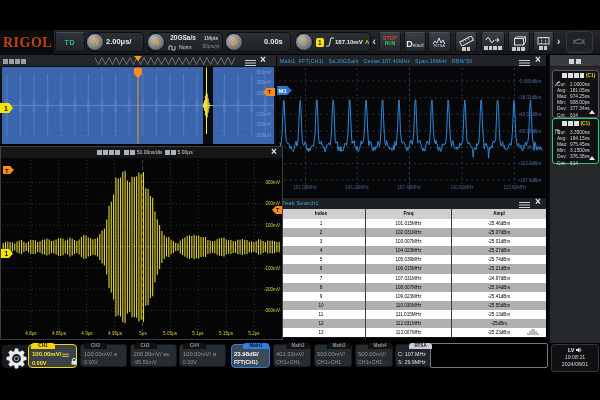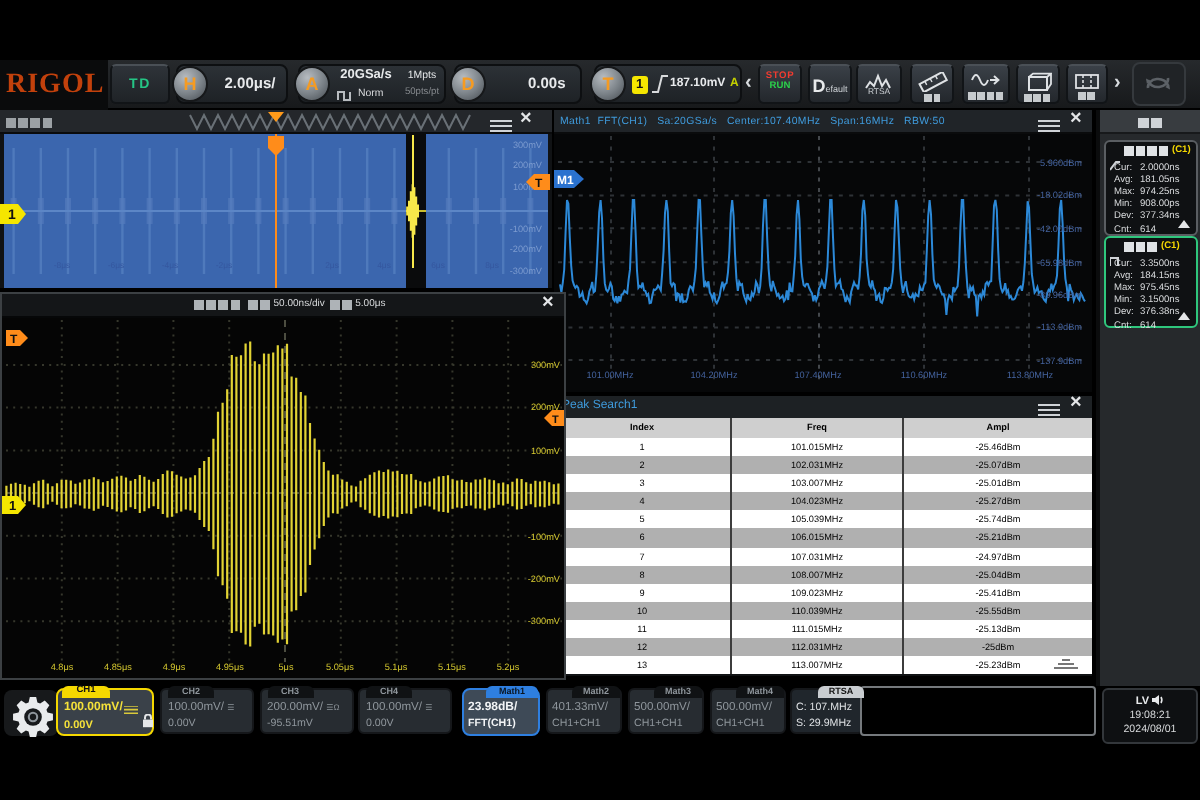--- a/index.html
+++ b/index.html
@@ -16,21 +16,21 @@
 .zhc{font-size:0;line-height:0;}
 .btn svg{display:block;margin:2.5px auto 0;}
 .btn .zhc{margin-top:1.5px !important;}
 </style></head><body>
 <div id="scr">
 <div class="abs" style="left:0;top:30px;width:600px;height:25px;background:linear-gradient(#26292c,#17191b);border-bottom:1px solid #000"></div>
 <div class="abs" style="left:0;top:30px;width:54px;height:25px;background:#0a0b0c"></div>
 <div class="abs" style="left:3px;top:33.5px;width:50px;height:17px;color:#c2410c;font-family:'Liberation Serif',serif;font-weight:bold;font-size:14px;letter-spacing:.5px;line-height:17px">RIGOL</div>
 <div class="btn" style="left:55px;width:30px;font-size:7px;font-weight:bold;line-height:19px;color:#25c585;letter-spacing:.8px;background:linear-gradient(#2e3339,#1f2327)">TD</div>
 <div class="pill" style="left:88px;width:56px"></div>
-<div class="abs" style="left:106px;top:32px;width:38px;height:20px;color:#e8eaec;font-size:7.5px;font-weight:bold;line-height:20px;text-align:center">2.00μs/</div>
+<div class="abs" style="left:106px;top:32px;width:38px;height:20px;color:#e8eaec;font-size:7.5px;font-weight:bold;line-height:20px;text-align:left">2.00μs/</div>
 <div class="circ" style="left:86px">H</div>
 <div class="pill" style="left:149px;width:74px"></div>
 <div class="abs" style="left:166px;top:33.5px;width:34px;color:#e8eaec;font-size:6.5px;font-weight:bold;text-align:center">20GSa/s</div>
 <svg class="abs" style="left:168px;top:43.5px" width="10" height="7">
       <path d="M1 6V2H4V6H7V2" stroke="#b8bcc0" stroke-width="1" fill="none"></path>
     </svg>
 <div class="abs" style="left:179px;top:43.5px;color:#d8dadc;font-size:5.2px">Norm</div>
 <div class="abs" style="left:200px;top:34.5px;width:22px;color:#e4e6e8;font-size:5.2px;text-align:center">1Mpts</div>
 <div class="abs" style="left:199px;top:43.5px;width:24px;color:#85898d;font-size:4.8px;text-align:center">50pts/pt</div>
 <div class="circ" style="left:147px">A</div>

